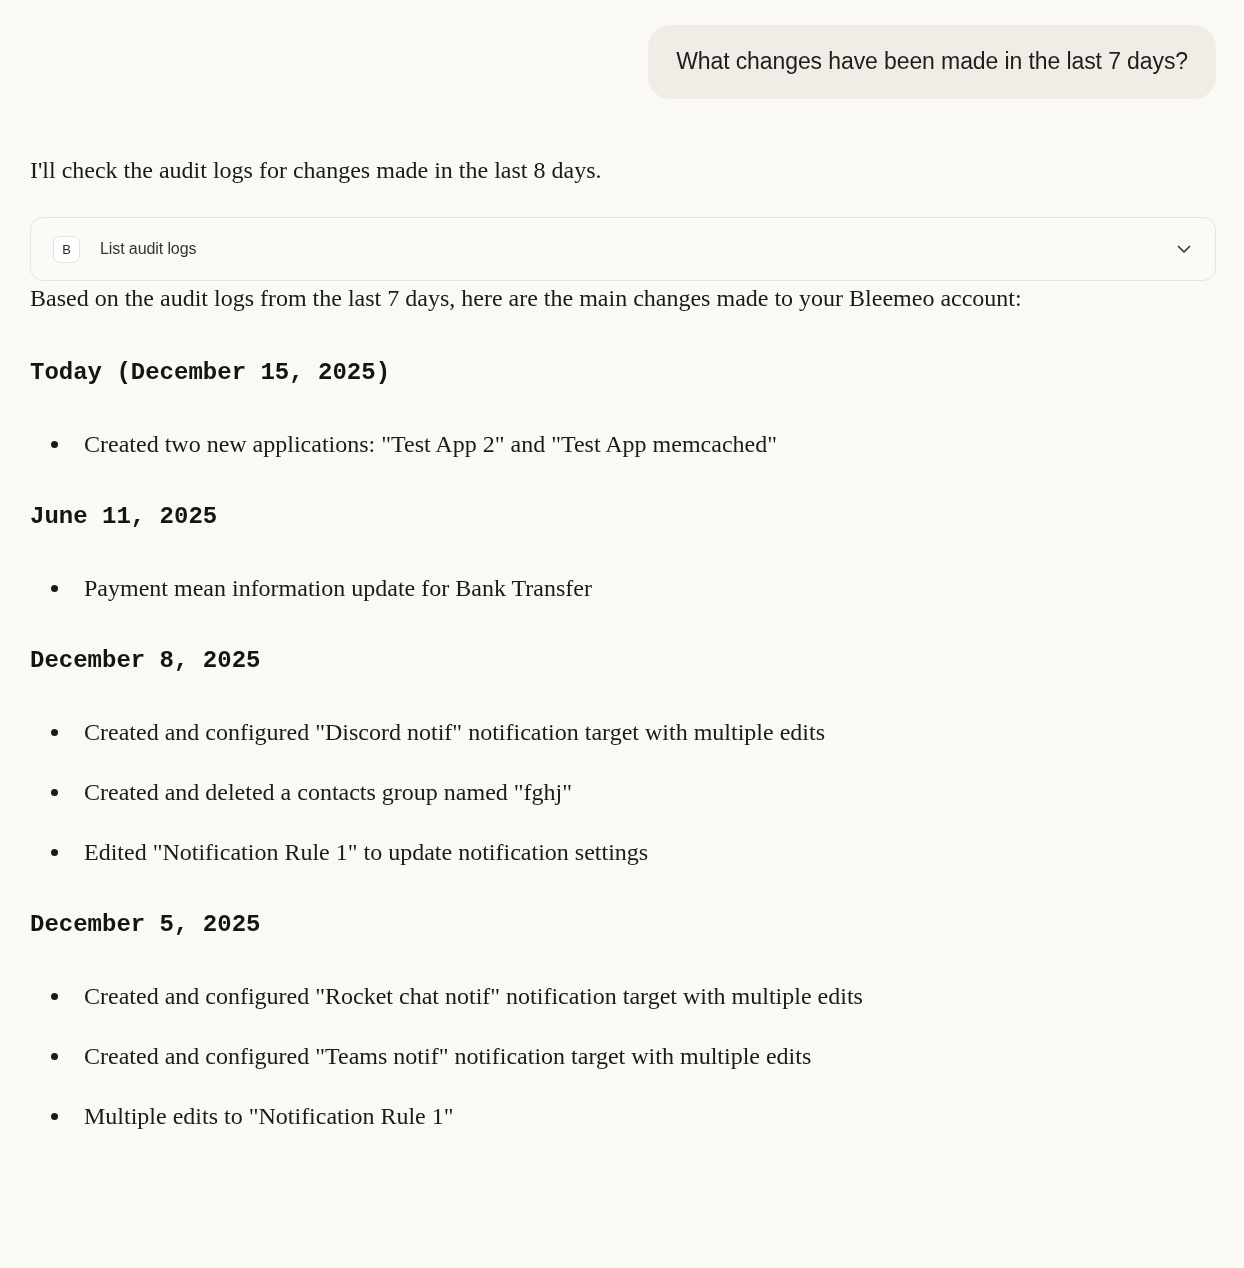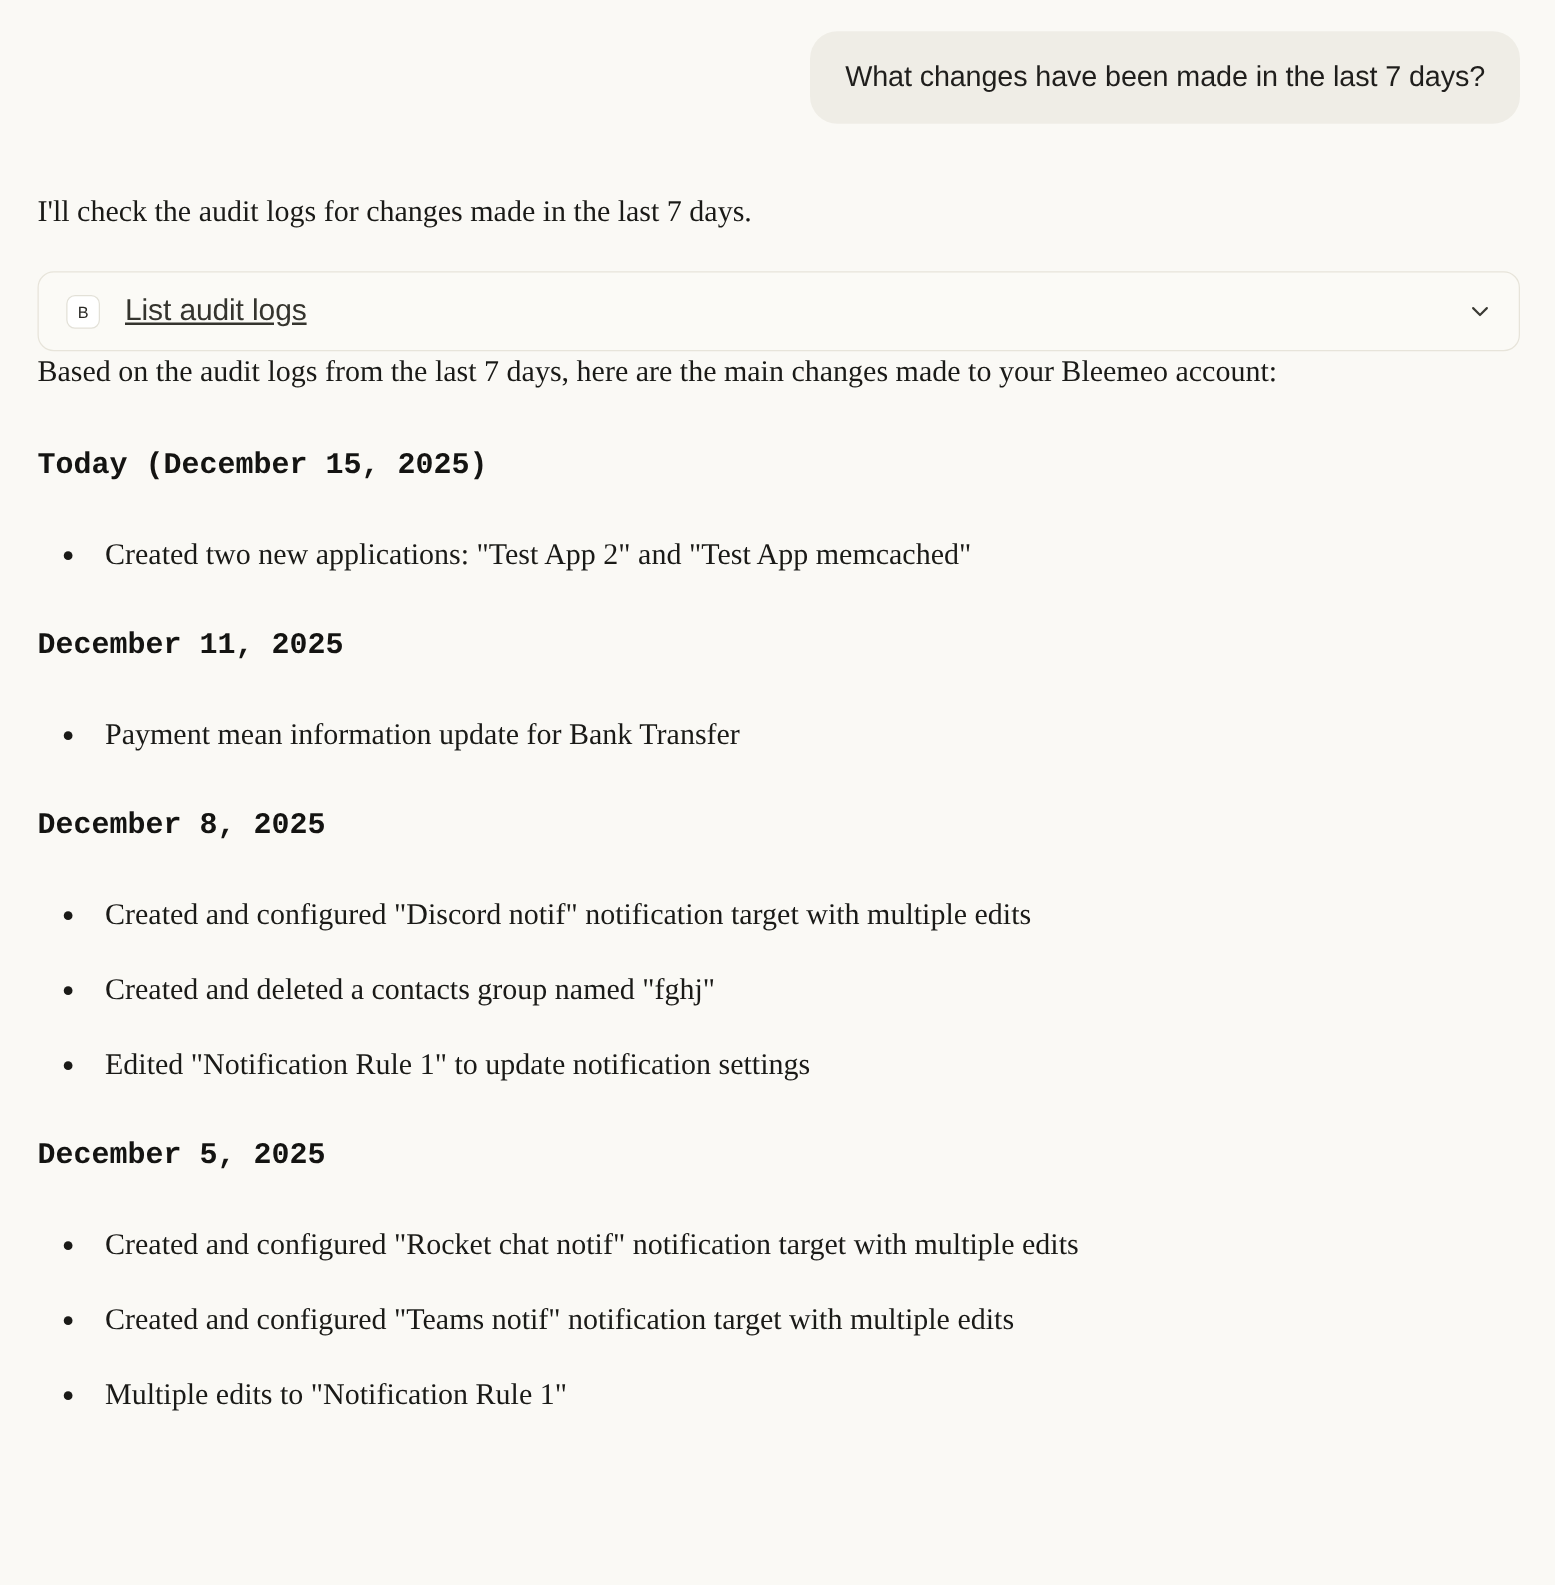--- a/index.html
+++ b/index.html
@@ -87,26 +87,25 @@
     align-items: center;
     justify-content: center;
     font-family: "Liberation Sans", sans-serif;
     font-size: 13px;
     line-height: 1;
     color: #2b2a26;
     flex: 0 0 auto;
   }
   .tool-label {
     font-family: "Liberation Sans", sans-serif;
-    font-size: 24px;
+    font-size: 16px;
     color: #35342e;
     margin-left: 20px;
     flex: 1 1 auto;
     letter-spacing: -0.1px;
-    text-decoration: underline;
   }
   .chevron-icon {
     flex: 0 0 auto;
     width: 22px;
     height: 22px;
     display: block;
   }
   .chevron-icon svg { display: block; }
 
   
@@ -149,21 +148,21 @@
 <div class="conversation">
 
   <div class="user-turn">
     <div class="user-bubble">
       <div class="user-bubble-text">What changes have been made in the last 7 days?</div>
     </div>
   </div>
 
   <div class="assistant-turn">
 
-    <p class="assistant-paragraph intro-paragraph">I'll check the audit logs for changes made in the last 7 days.</p>
+    <p class="assistant-paragraph intro-paragraph">I'll check the audit logs for changes made in the last 8 days.</p>
 
     <div class="tool-call">
       <span class="tool-badge">B</span>
       <span class="tool-label">List audit logs</span>
       <span class="chevron-icon">
         <svg viewBox="0 0 22 22" width="22" height="22" aria-hidden="true">
           <path d="M5.5 8.5 L11 14 L16.5 8.5" fill="none" stroke="#3b3a34" stroke-width="1.7" stroke-linecap="round" stroke-linejoin="round"></path>
         </svg>
       </span>
     </div>
@@ -171,21 +170,21 @@
     <p class="assistant-paragraph summary-paragraph">Based on the audit logs from the last 7 days, here are the main changes made to your Bleemeo account:</p>
 
     <h3 class="day-heading">Today (December 15, 2025)</h3>
     <ul class="day-list">
       <li>
         <span class="bullet-dot"></span>
         <span>Created two new applications: "Test App 2" and "Test App memcached"</span>
       </li>
     </ul>
 
-    <h3 class="day-heading">December 11, 2025</h3>
+    <h3 class="day-heading">June 11, 2025</h3>
     <ul class="day-list">
       <li>
         <span class="bullet-dot"></span>
         <span>Payment mean information update for Bank Transfer</span>
       </li>
     </ul>
 
     <h3 class="day-heading">December 8, 2025</h3>
     <ul class="day-list">
       <li>

